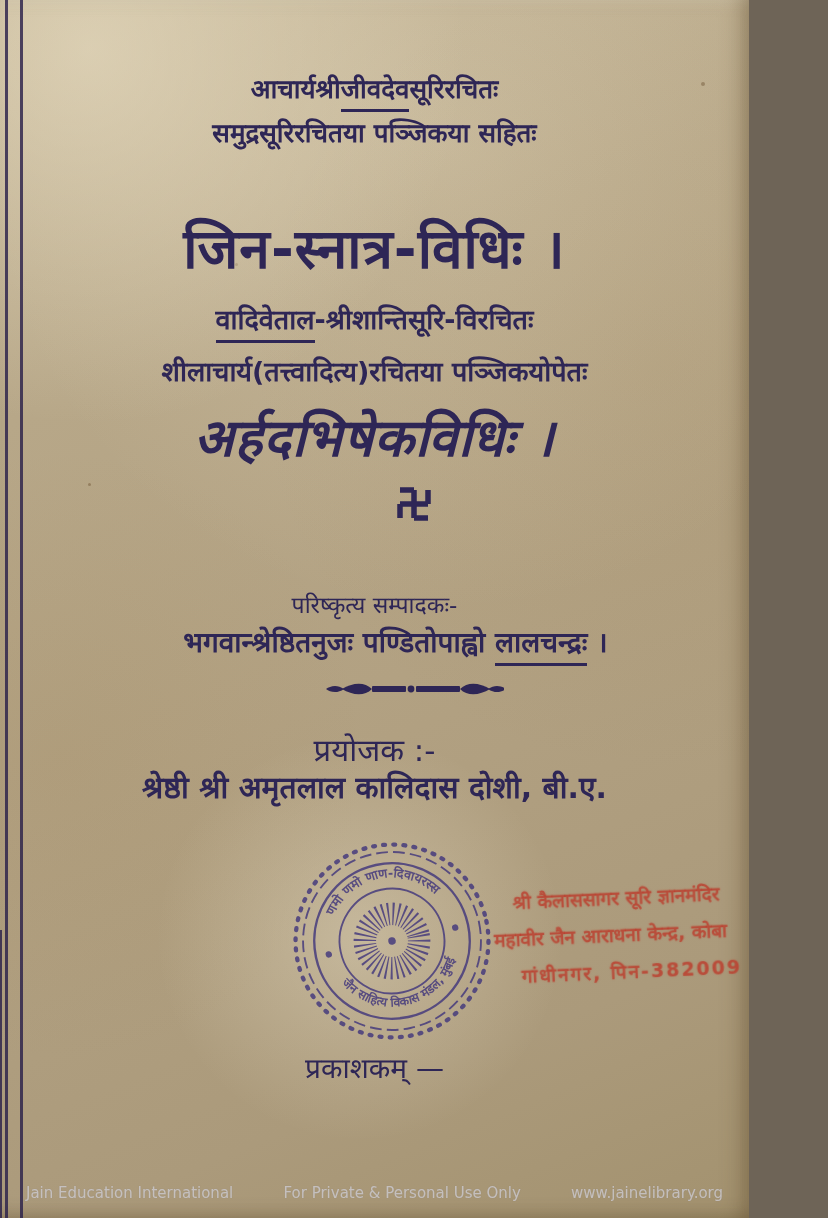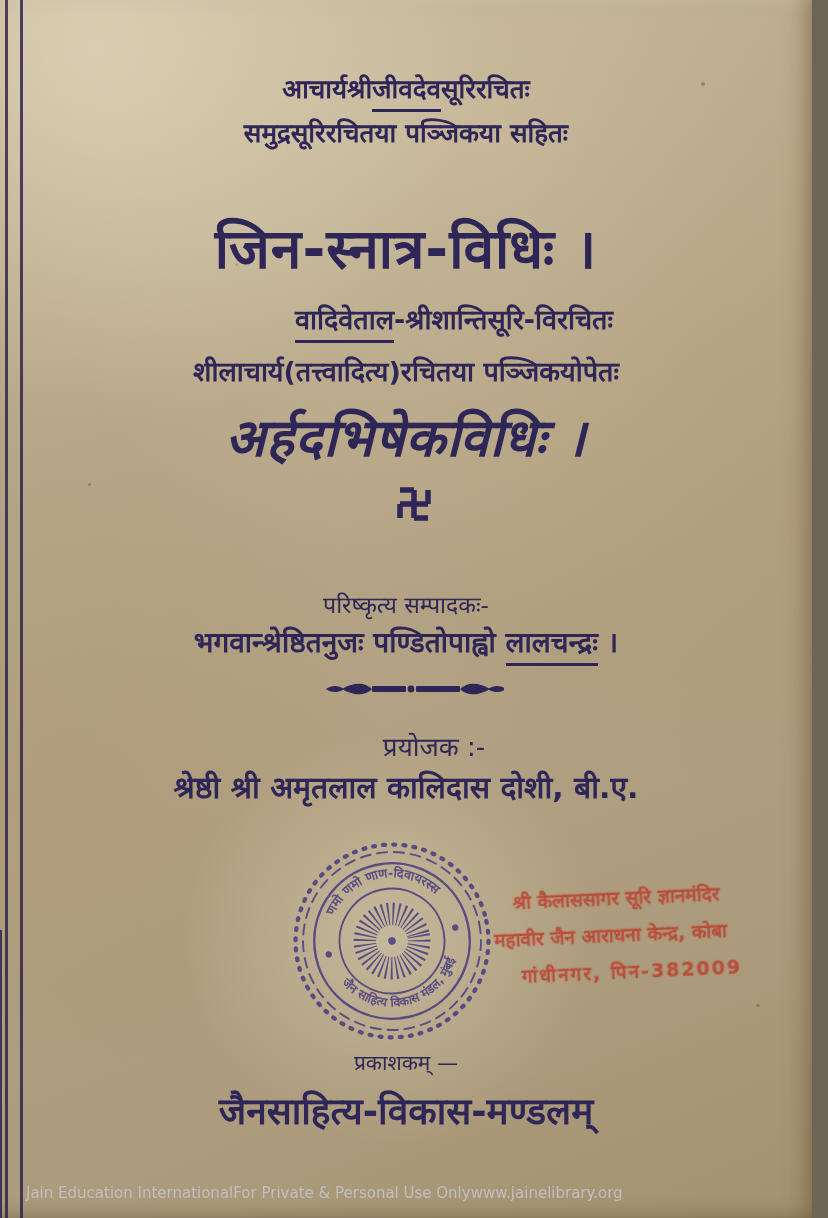--- a/index.html
+++ b/index.html
@@ -1,17 +1,17 @@
 <!DOCTYPE html>
 <html><head>
 <meta charset="utf-8">
 <style>
   html,body{margin:0;padding:0;background:#6e6457;}
   .page{
-    position:relative;width:812px;height:1218px;overflow:hidden;
+    position:relative;width:749px;height:1218px;overflow:hidden;
     font-family:"DejaVu Sans","Liberation Sans",sans-serif;
     color:#2e2656;
     background:
       radial-gradient(circle at 12% 4%, rgba(238,228,202,.55), rgba(238,228,202,0) 28%),
       radial-gradient(circle at 48% 77%, rgba(236,228,205,.38), rgba(236,228,205,0) 20%),
       radial-gradient(circle at 88% 30%, rgba(140,110,60,.10), rgba(140,110,60,0) 38%),
       radial-gradient(circle at 8% 62%, rgba(150,120,70,.12), rgba(150,120,70,0) 30%),
       radial-gradient(circle at 60% 12%, rgba(235,224,198,.30), rgba(235,224,198,0) 40%),
       linear-gradient(158deg,#c2b394 0%,#b7a788 28%,#b2a182 55%,#ab9a7b 82%,#a3926f 100%);
     box-shadow: inset -16px 0 22px -10px rgba(80,60,30,.40),
@@ -33,21 +33,21 @@
     filter:blur(.35px);
     text-shadow:0 0 2px rgba(187,64,48,.35);
     white-space:nowrap;
   }
   .stamp div{height:37px;}
   .stamp .s1{margin-left:20px;}
   .stamp .s2{margin-left:0px;}
   .stamp .s3{margin-left:26px;letter-spacing:2px;}
   .footer{
     position:absolute;left:0;bottom:16px;width:100%;
-    display:flex;box-sizing:border-box;
+    display:flex;justify-content:space-between;box-sizing:border-box;
     padding:0 26px;font-size:15px;color:rgba(225,224,232,.62);
     text-shadow:0 0 1px rgba(120,115,125,.4);
   }
   .speck{position:absolute;border-radius:50%;background:rgba(95,66,34,.38);}
   .divider-svg{position:absolute;left:324px;top:678px;}
   .swastika-svg{position:absolute;left:394px;top:484px;}
 </style>
 </head>
 <body>
 
@@ -63,49 +63,49 @@
   <div class="speck" style="left:235px;top:263px;width:3px;height:3px;opacity:.5;"></div>
 
   <div class="cline b" style="top:70px;font-size:26px;">
     <span>आचार्यश्री</span><span class="u-seg">जीवदेव</span><span>सूरिरचितः</span>
   </div>
   <div class="cline b" style="top:114px;font-size:26px;">समुद्रसूरिरचितया पञ्जिकया सहितः</div>
 
   <div class="cline b title1" style="top:165px;margin-top:44px;">जिन-स्नात्र-विधिः ।</div>
 
 
-  <div class="cline b" style="top:300px;font-size:27px;padding-left:48px;">
+  <div class="cline b" style="top:300px;font-size:27px;">
     <span class="u-seg">वादिवेताल</span><span>-श्रीशान्तिसूरि-विरचितः</span>
   </div>
   <div class="cline b" style="top:352px;font-size:27px;">शीलाचार्य(तत्त्वादित्य)रचितया पञ्जिकयोपेतः</div>
 
   <div class="cline b title2" style="top:400px;">अर्हदभिषेकविधिः ।</div>
 
   <svg class="swastika-svg" width="40" height="40" viewBox="0 0 40 40">
     <path d="M20,6 L20,34 M6,20 L34,20 M20,6 L6,6 M34,20 L34,6 M20,34 L34,34 M6,20 L6,34" stroke="#2e2656" stroke-width="5.5" fill="none"></path>
   </svg>
 
   <div class="cline" style="top:588px;font-size:23px;">परिष्कृत्य सम्पादकः-</div>
-  <div class="cline b" style="top:622px;font-size:28px;">
+  <div class="cline b" style="top:622px;font-size:28px;margin-left:21px;">
     <span>भगवान्श्रेष्ठितनुजः पण्डितोपाह्वो </span><span class="u-seg">लालचन्द्रः</span><span> ।</span>
   </div>
 
   <svg class="divider-svg" width="180" height="22" viewBox="0 0 180 22">
     <g fill="#2e2656" stroke="none">
       <rect x="48" y="8" width="34" height="6" rx="1"></rect>
       <rect x="92" y="8" width="44" height="6" rx="1"></rect>
       <circle cx="87" cy="11" r="3.4"></circle>
       <path d="M48,11 C40,3 28,5 18,11 C28,17 40,19 48,11 Z"></path>
       <path d="M20,11 C13,6 6,8 2,11 C6,14 13,16 20,11 Z"></path>
       <path d="M136,11 C144,3 156,5 166,11 C156,17 144,19 136,11 Z"></path>
       <path d="M164,11 C171,6 178,8 182,11 C178,14 171,16 164,11 Z"></path>
     </g>
   </svg>
 
-  <div class="cline" style="top:728px;font-size:26px;padding-left:28px;">प्रयोजक :-</div>
+  <div class="cline" style="top:728px;font-size:31px;">प्रयोजक :-</div>
   <div class="cline b" style="top:766px;font-size:30px;">श्रेष्ठी श्री अमृतलाल कालिदास दोशी, बी.ए.</div>
 
   <div class="stamp">
     <div class="s1">श्री कैलाससागर सूरि ज्ञानमंदिर</div>
     <div class="s2">महावीर जैन आराधना केन्द्र, कोबा</div>
     <div class="s3">गांधीनगर, पिन-382009</div>
   </div>
 
   <svg class="seal-svg" viewBox="-110 -110 220 220">
     <defs>
@@ -125,22 +125,21 @@
       <circle cx="-69" cy="0" r="3.4" fill="#453a7d"></circle>
       <text fill="#453a7d" font-size="13.5" font-weight="bold">
         <textPath href="#arcT" startOffset="50%" text-anchor="middle">णमो णमो णाण-दिवायरस्स</textPath>
       </text>
       <text fill="#453a7d" font-size="13" font-weight="bold">
         <textPath href="#arcB" startOffset="50%" text-anchor="middle">जैन साहित्य विकास मंडल, मुंबई</textPath>
       </text>
     </g>
   </svg>
 
-  <div class="cline" style="top:1048px;font-size:21px;">प्रकाशकम् —</div>
-  <div class="cline b" style="top:1084px;font-size:37px;">जैनसाहित्य-विकास-मण्डलम्</div>
+  <div class="cline" style="top:1048px;font-size:28px;">प्रकाशकम् —</div>
 
   <div class="footer">
     <span>Jain Education International</span>
     <span>For Private &amp; Personal Use Only</span>
     <span>www.jainelibrary.org</span>
   </div>
 
 </div>
 
 </body></html>

